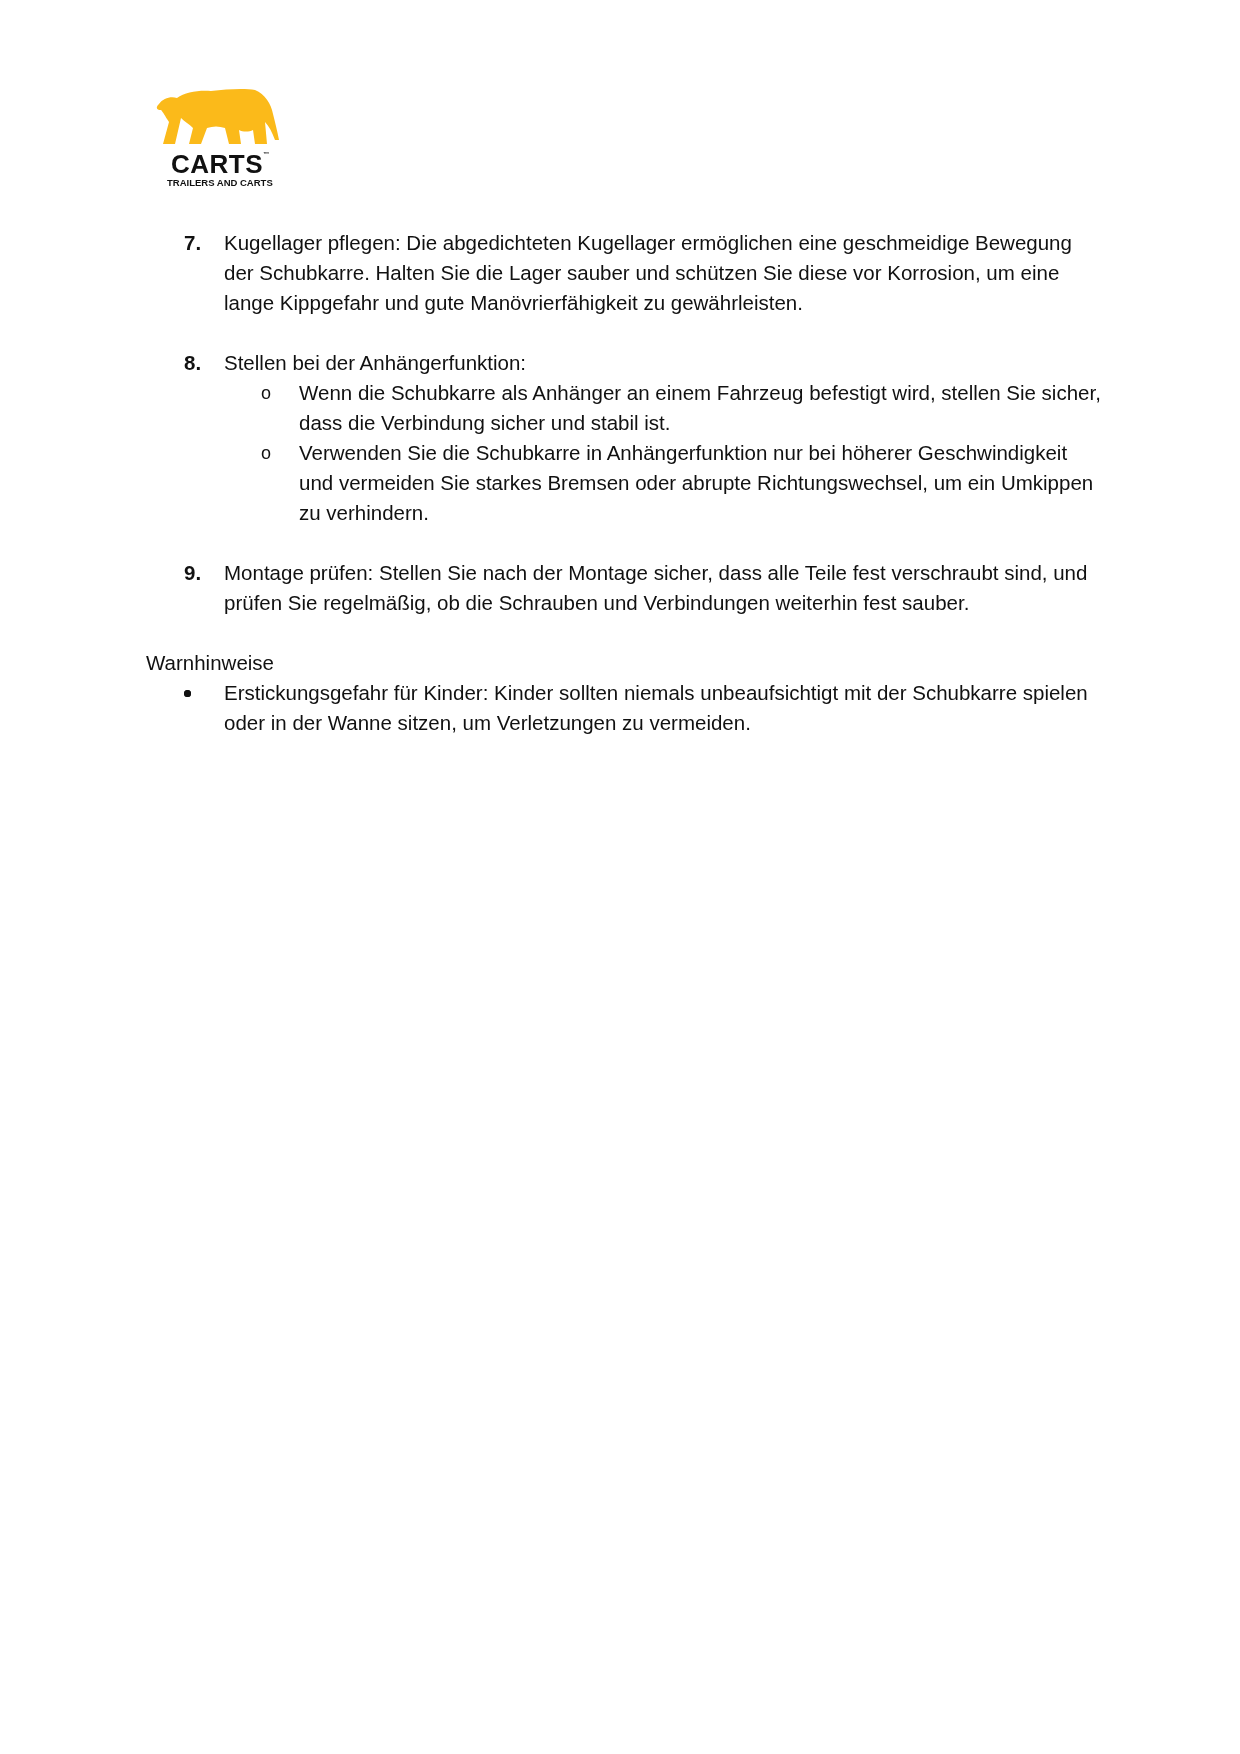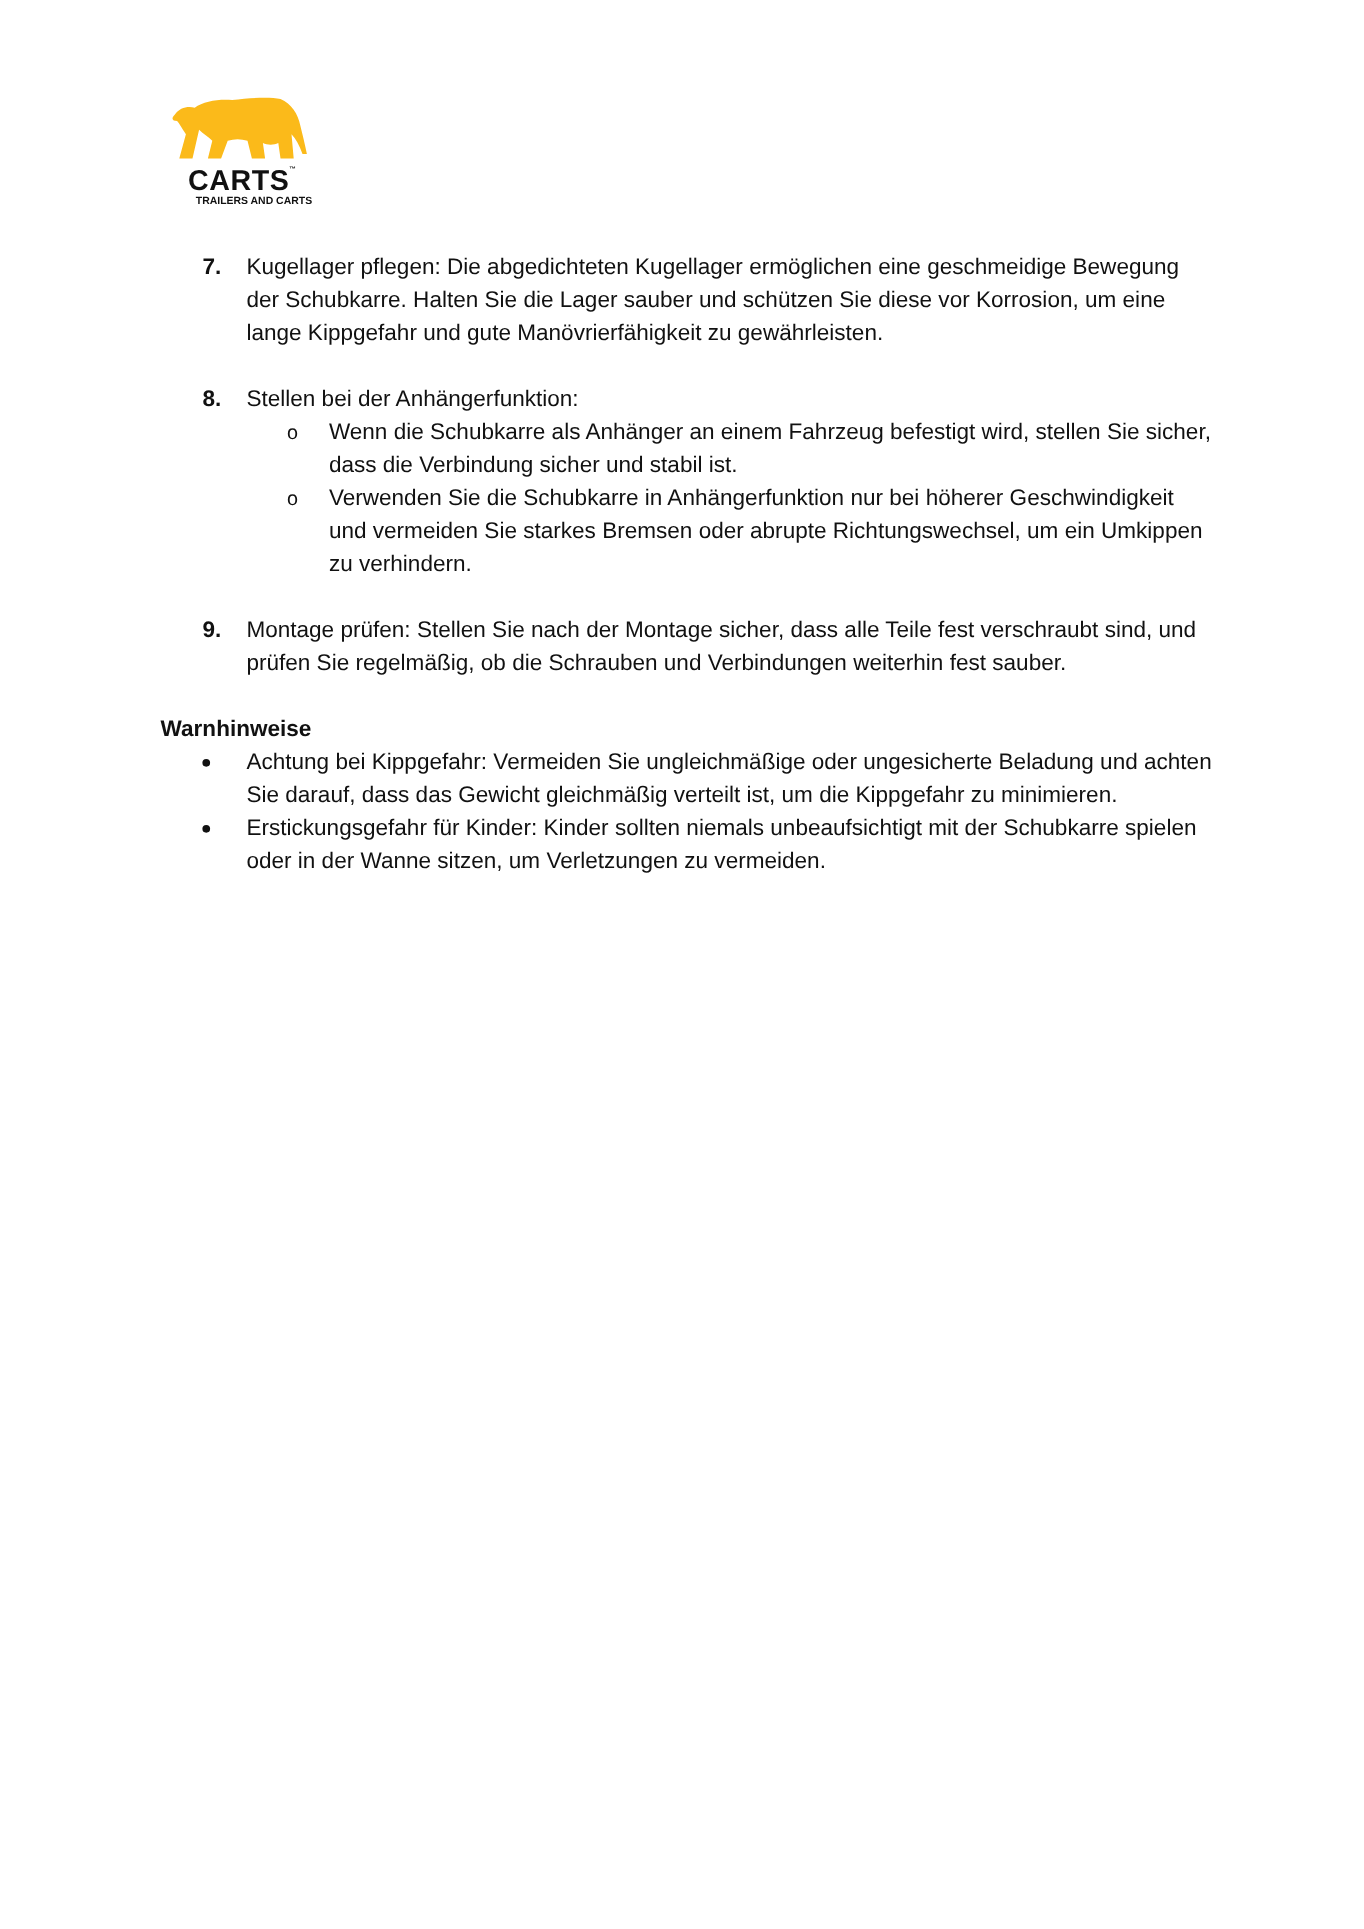--- a/index.html
+++ b/index.html
@@ -3,30 +3,30 @@
   <meta charset="utf-8">
   <style>
     html, body { margin: 0; padding: 0; background: #ffffff; }
     body { width: 1240px; height: 1754px; position: relative; overflow: hidden;
            font-family: "Liberation Sans", "DejaVu Sans", sans-serif; color: #111111; }
     .logo { position: absolute; left: 155px; top: 88px; width: 140px; height: 100px; }
     .logo svg { display: block; }
     .logo-word { position: absolute; left: 16px; top: 63px; font-family: "Liberation Sans", sans-serif;
                  font-weight: 900; font-size: 26px; letter-spacing: 0.5px; color: #111; line-height: 1; }
     .logo-tm { font-size: 6px; vertical-align: top; font-weight: 700; }
-    .logo-sub { position: absolute; left: 23px; top: 90px; font-family: "Liberation Sans", sans-serif;
+    .logo-sub { position: absolute; left: 12px; top: 90px; font-family: "Liberation Sans", sans-serif;
                 font-weight: 700; font-size: 9.5px; color: #111; white-space: nowrap; line-height: 1; }
 
     .content { position: absolute; left: 146px; top: 228px; width: 960px; font-size: 20.5px; line-height: 30px; }
     .num-item { position: relative; padding-left: 78px; margin-bottom: 30px; }
     .num-item .num { position: absolute; left: 38px; top: 0; font-weight: 700; }
     .sub-list { margin: 0; padding: 0; list-style: none; }
     .sub-item { position: relative; padding-left: 75px; }
     .sub-item .circ { position: absolute; left: 37px; top: 0; font-size: 18px; }
-    .heading { font-weight: 700; margin-top: 0; }
+    .heading { font-weight: 400; margin-top: 0; }
     .bullet-item { position: relative; padding-left: 78px; }
     .bullet-item .dot { position: absolute; left: 38px; top: 12px; width: 7px; height: 7px; border-radius: 50%; background: #111; }
   </style>
 </head>
 <body>
 
 <div class="logo">
   <svg width="125" height="62" viewBox="0 0 125 62">
     <path id="bear-shape" d="M4 16 C8 10 16 8 22 10 C30 4 44 2 56 3 C72 1 90 0 100 2 C110 6 116 16 118 26 C120 34 122 42 124 52 L120 52 C117 44 114 38 110 34 L112 56 L100 56 L98 42 C94 44 88 44 84 42 L86 56 L74 56 L70 40 C64 38 58 38 52 40 L46 56 L34 56 L38 40 C34 36 30 34 26 30 L20 56 L8 56 L14 34 C10 28 8 24 6 22 C2 22 0 20 4 16 Z" fill="#FBBA1A"></path>
   </svg>
@@ -57,19 +57,18 @@
 
   <div class="num-item">
     <span class="num">9.</span>
     <div>Montage prüfen: Stellen Sie nach der Montage sicher, dass alle Teile fest verschraubt sind, und prüfen Sie regelmäßig, ob die Schrauben und Verbindungen weiterhin fest sauber.</div>
   </div>
 
 
   <div class="heading">Warnhinweise</div>
   <div class="bullet-item">
     <span class="dot"></span>
-    <span>Achtung bei Kippgefahr: Vermeiden Sie ungleichmäßige oder ungesicherte Beladung und achten Sie darauf, dass das Gewicht gleichmäßig verteilt ist, um die Kippgefahr zu minimieren.</span>
   </div>
   <div class="bullet-item">
     <span class="dot"></span>
     <span>Erstickungsgefahr für Kinder: Kinder sollten niemals unbeaufsichtigt mit der Schubkarre spielen oder in der Wanne sitzen, um Verletzungen zu vermeiden.</span>
   </div>
 </div>
 
 </body></html>

